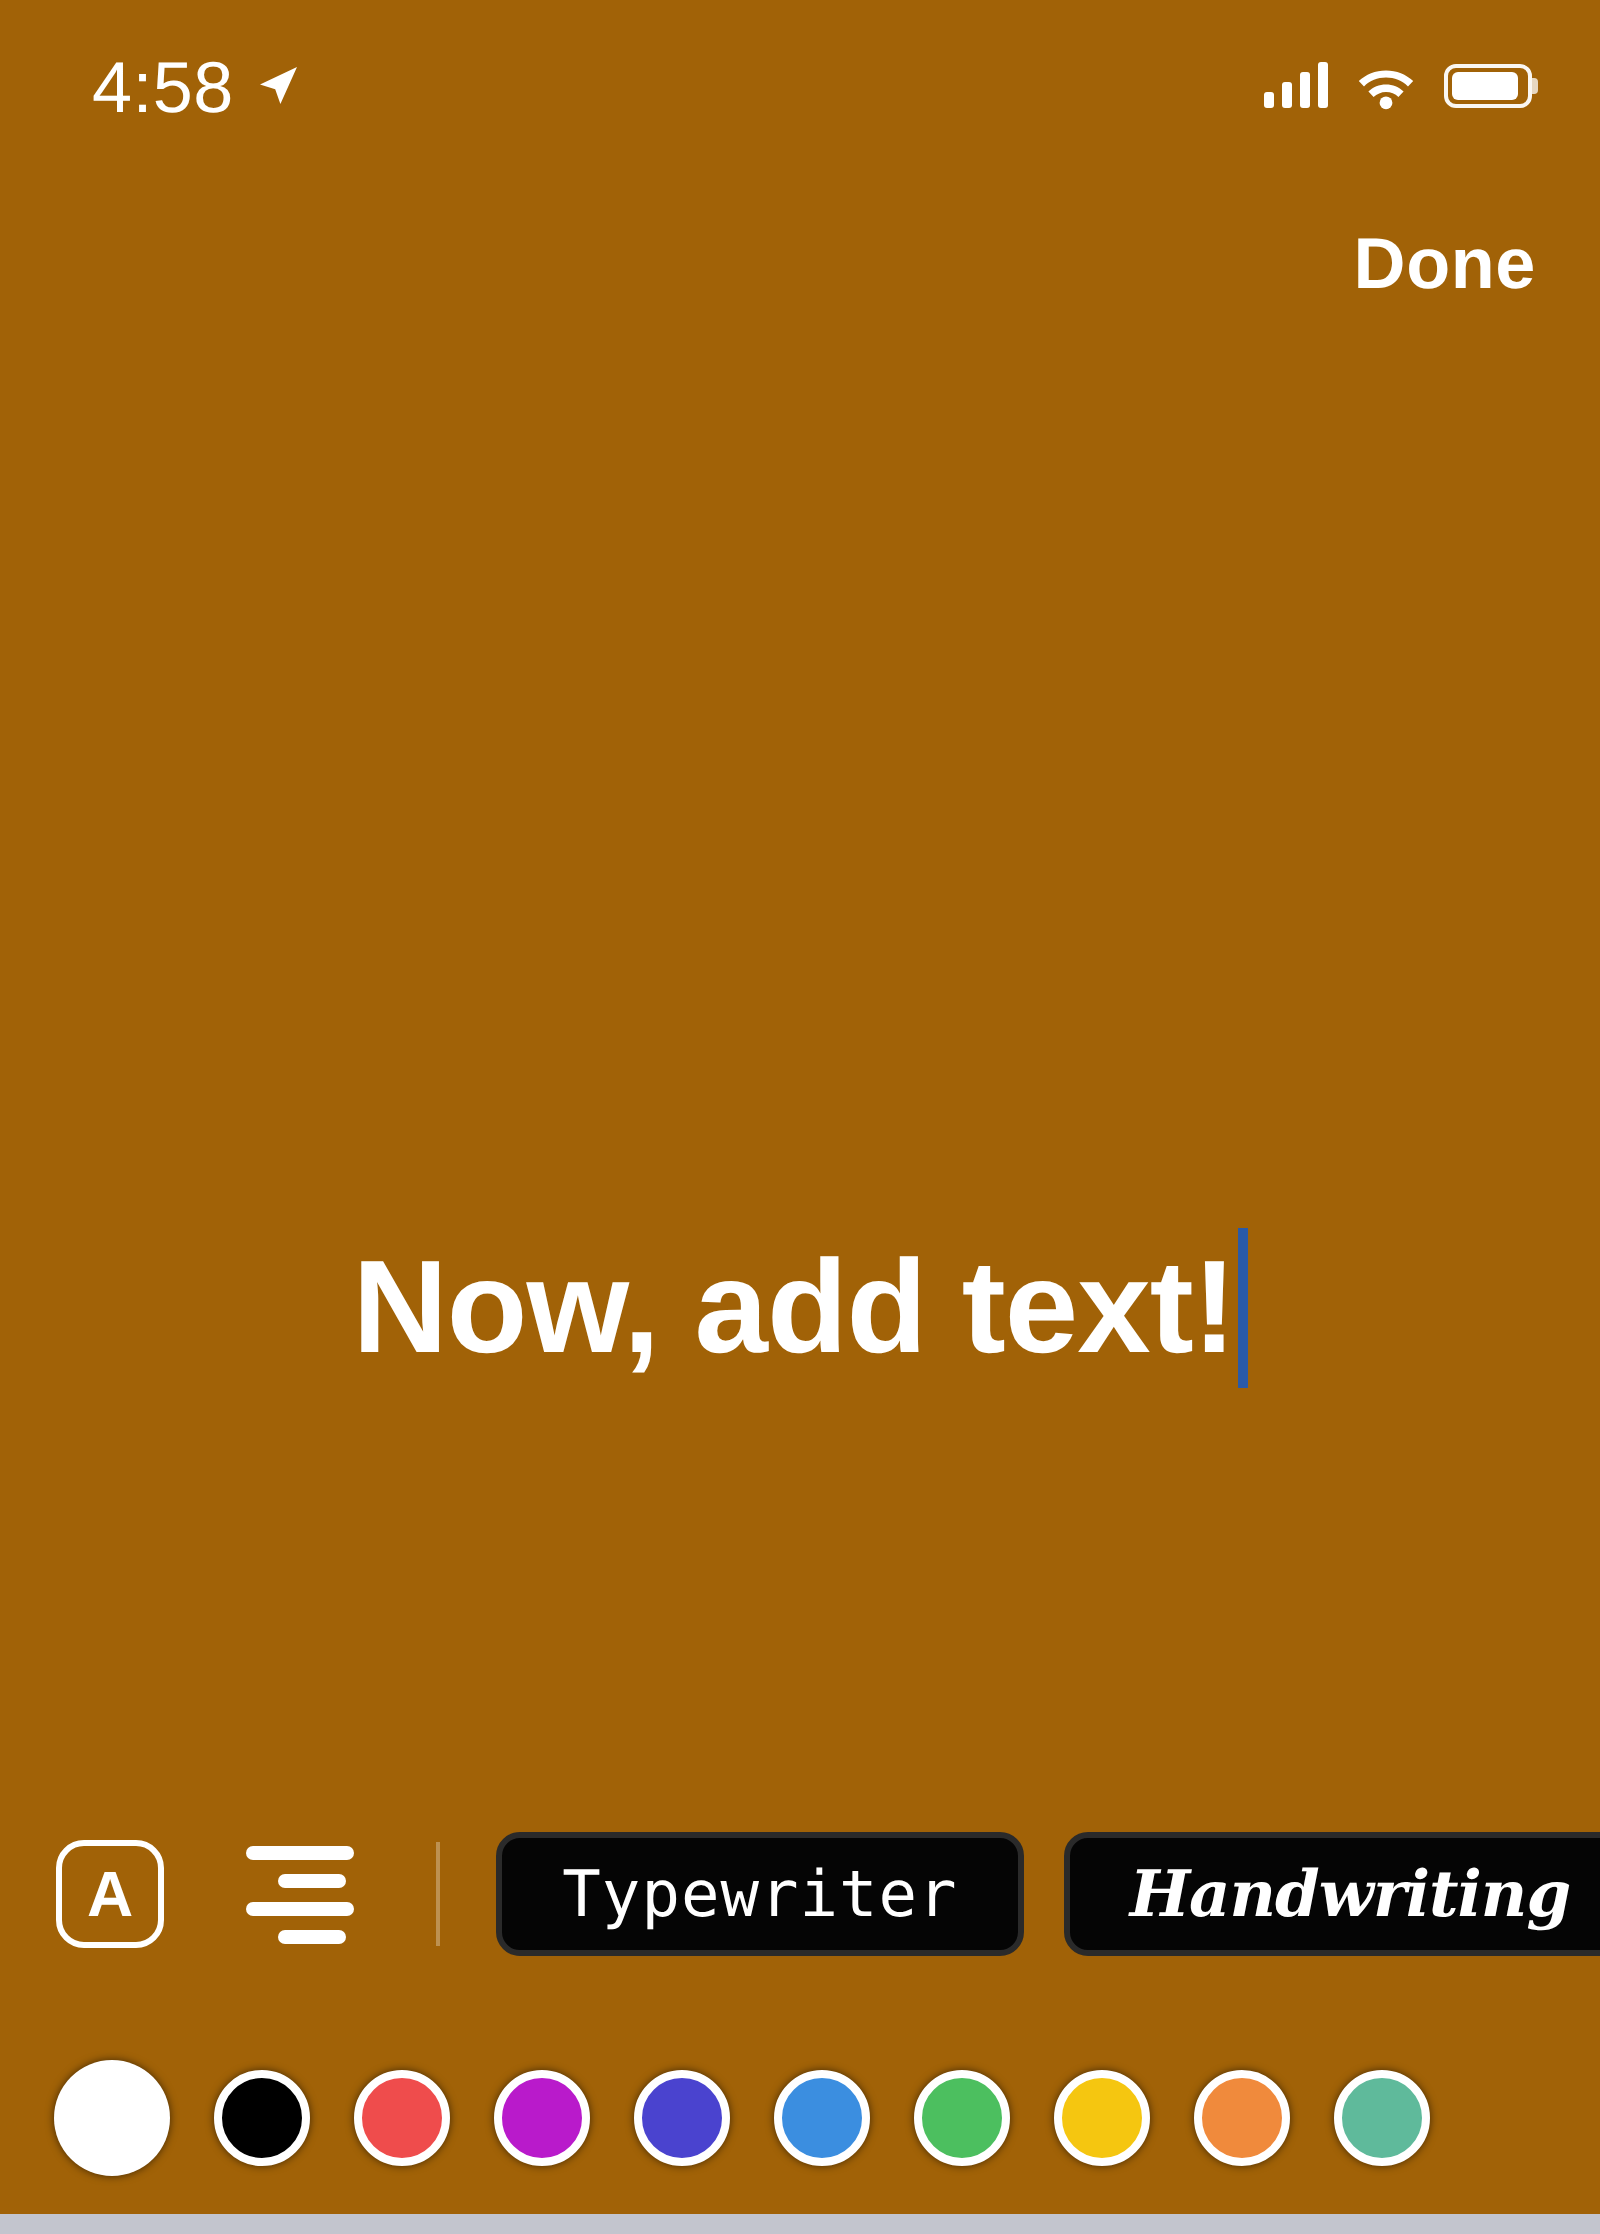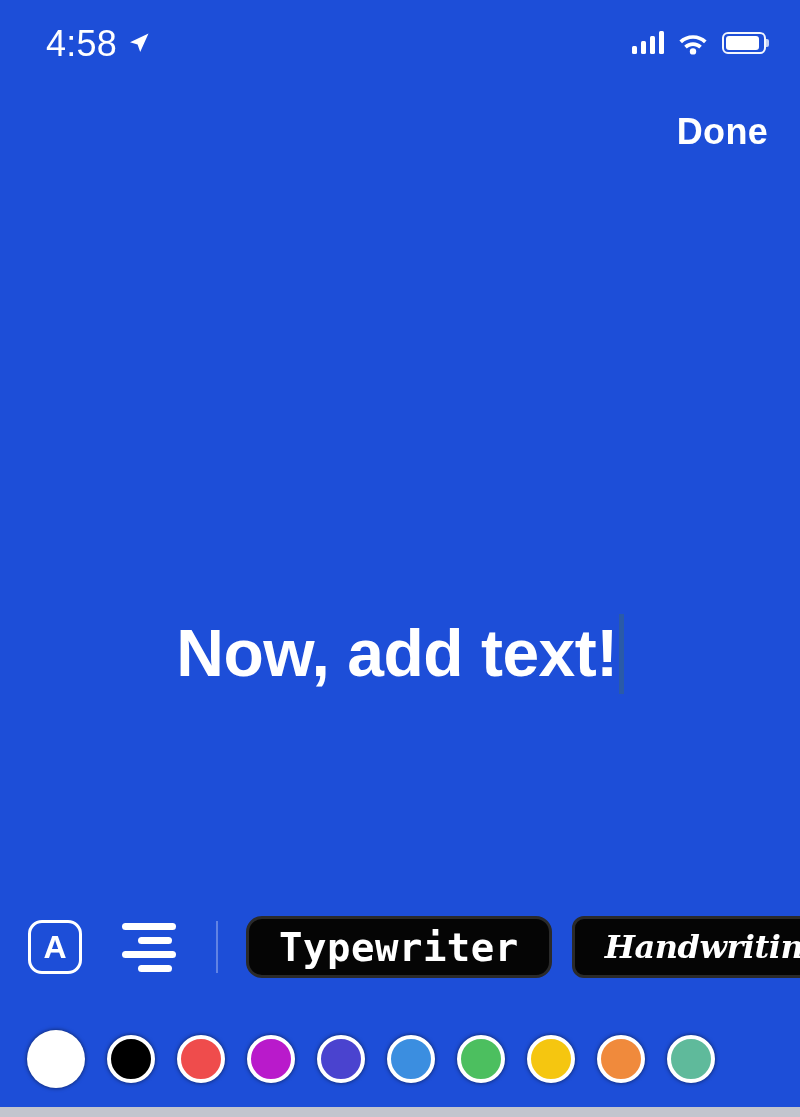--- a/index.html
+++ b/index.html
@@ -16,21 +16,21 @@
     font-family: "Liberation Sans", sans-serif;
     position: relative;
     color: #ffffff;
   }
 
   .screen {
     position: absolute;
     left: 0; top: 0;
     width: 800px;
     height: 1107px;
-    background: #1d4ed8;
+    background: #a16207;
     overflow: hidden;
   }
 
   
   .status-bar {
     position: absolute;
     left: 0; top: 0;
     width: 800px;
     height: 86px;
     display: flex;
@@ -238,21 +238,21 @@
     flex: 0 0 auto;
     font-size: 31px;
     font-weight: 600;
     letter-spacing: 0.2px;
   }
   .font-chip.selected {
     border-color: #ffffff;
     border-width: 3.5px;
   }
   .font-chip.font-classic { font-family: "Liberation Sans", sans-serif; font-weight: 500; }
-  .font-chip.font-typewriter { font-family: "DejaVu Sans Mono", monospace; font-weight: 700; font-size: 39px; letter-spacing: 0.5px; border-radius: 16px; }
+  .font-chip.font-typewriter { font-family: "DejaVu Sans Mono", monospace; font-weight: 400; font-size: 32px; letter-spacing: 0.5px; }
   .font-chip.font-handwriting {
     font-family: "DejaVu Serif", serif;
     font-style: italic;
     font-weight: 700;
     font-size: 32px;
     letter-spacing: -0.5px;
   }
 
   
   .color-row {

